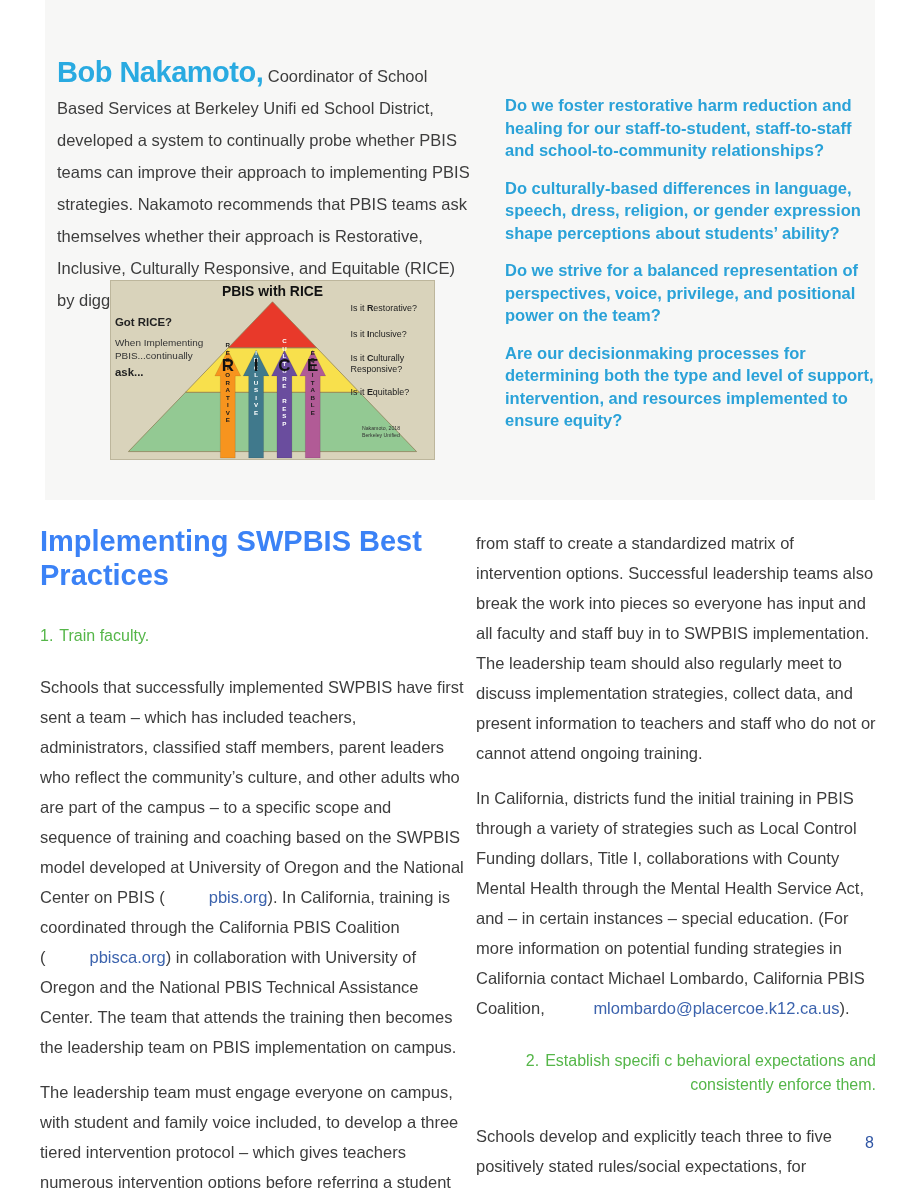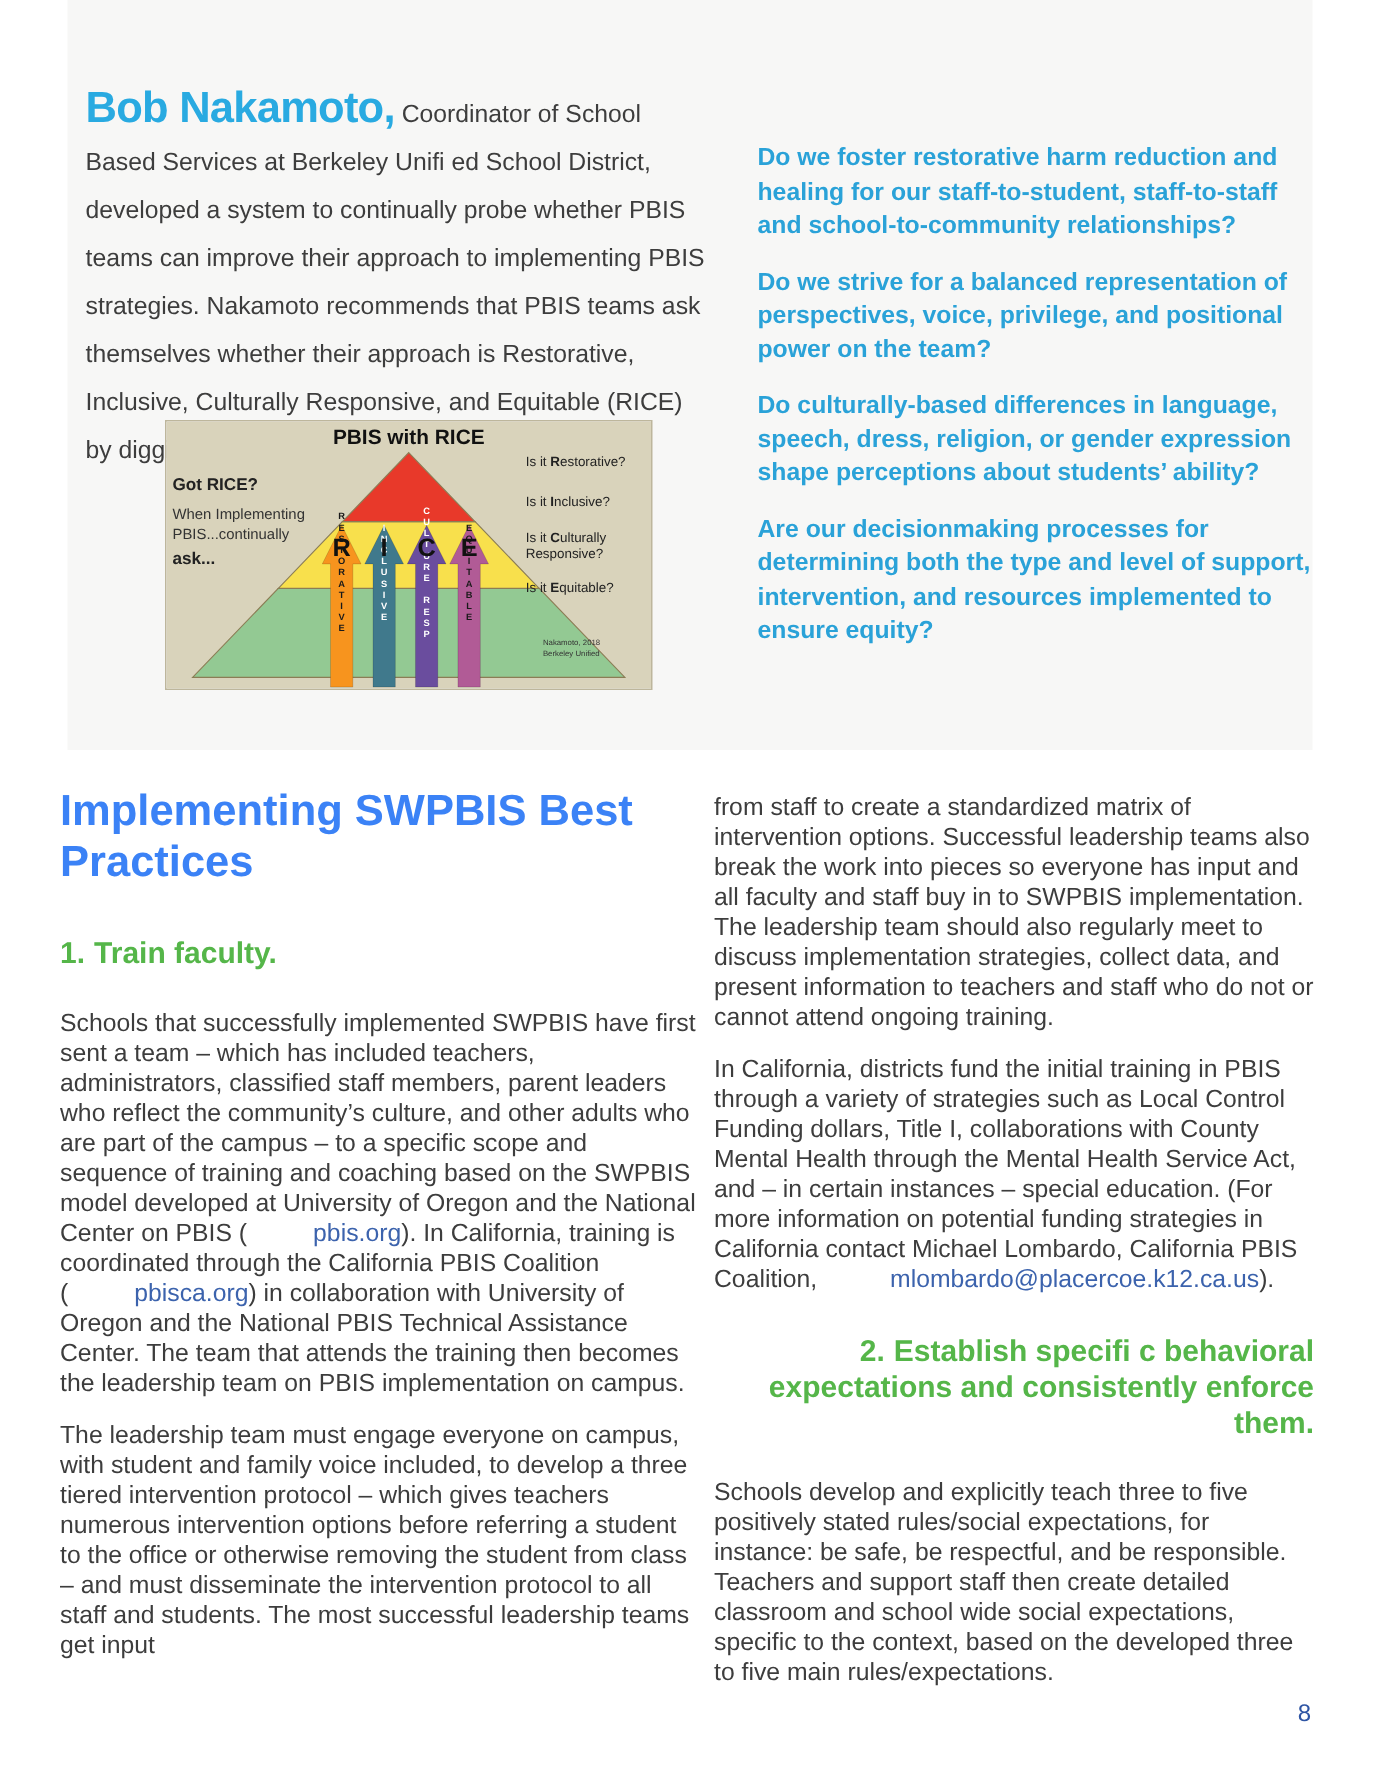--- a/index.html
+++ b/index.html
@@ -24,40 +24,40 @@
   .dg-right .b{font-weight:bold;}
   .dg-letter{font-size:34px;font-weight:bold;fill:#111;text-anchor:middle;}
   .vword{writing-mode:vertical-rl;text-orientation:upright;font-weight:bold;font-size:12.5px;letter-spacing:1px;
          font-family:"Liberation Sans",sans-serif;}
   .dg-attr{font-size:10.5px;fill:#333;}
 
   
   .col-left{position:absolute;left:40px;top:524px;width:424px;}
   .col-right{position:absolute;left:476px;top:528px;width:400px;}
   h1.doc-title{margin:0 0 32px 0;font-size:29px;line-height:34px;font-weight:bold;color:#3b82f6;}
-  .sec-head{margin:0 0 24px 0;font-size:20px;line-height:24px;font-weight:bold;color:#55b649;}
+  .sec-head{margin:0 0 24px 0;font-size:16px;line-height:24px;font-weight:normal;color:#55b649;}
   .sec-head .num{margin-right:6px;}
-  .body-p{margin:0 0 15px 0;font-size:16.5px;line-height:20px;color:#3d3d3d;}
+  .body-p{margin:0 0 15px 0;font-size:16.5px;line-height:30px;color:#3d3d3d;}
   .lnk{color:#3c63ad;text-decoration:none;cursor:pointer;padding-left:44px;}
   .page-number{position:absolute;left:840px;top:1134px;width:34px;text-align:right;
                font-size:16px;color:#2f55a4;}
 </style>
 </head>
 <body>
 
 <div class="page">
 
   <section class="top-box">
 
     <p class="intro"><span class="intro-name">Bob Nakamoto,</span><span> Coordinator of School Based Services at Berkeley Unifi ed School District, developed a system to continually probe whether PBIS teams can improve their approach to implementing PBIS strategies. Nakamoto recommends that PBIS teams ask themselves whether their approach is Restorative, Inclusive, Culturally Responsive, and Equitable (RICE) by digging into questions such as:</span></p>
 
     <div class="questions">
       <p>Do we foster restorative harm reduction and healing for our staff-to-student, staff-to-staff and school-to-community relationships?</p>
+      <p>Do culturally-based differences in language, speech, dress, religion, or gender expression shape perceptions about students’ ability?</p>
       <p>Do we strive for a balanced representation of perspectives, voice, privilege, and positional power on the team?</p>
-      <p>Do culturally-based differences in language, speech, dress, religion, or gender expression shape perceptions about students’ ability?</p>
       <p>Are our decisionmaking processes for determining both the type and level of support, intervention, and resources implemented to ensure equity?</p>
     </div>
 
     <figure class="diagram">
       <svg viewBox="0 0 650 360" preserveAspectRatio="none">
         <rect x="0" y="0" width="650" height="360" fill="#d9d3bb"></rect>
 
         <polygon points="150,225 500,225 615,345 35,345" stroke="#8b7d55" stroke-width="1.5" fill="#93c993"></polygon>
         <polygon points="236,135 414,135 500,225 150,225" stroke="#8b7d55" stroke-width="1.5" fill="#f8e04c"></polygon>
         <polygon points="325,42 414,135 236,135" stroke="#8b7d55" stroke-width="1.5" fill="#e8392a"></polygon>

